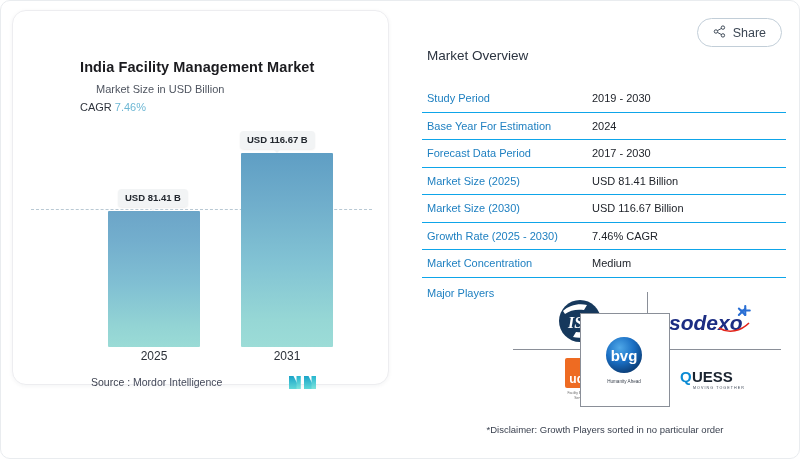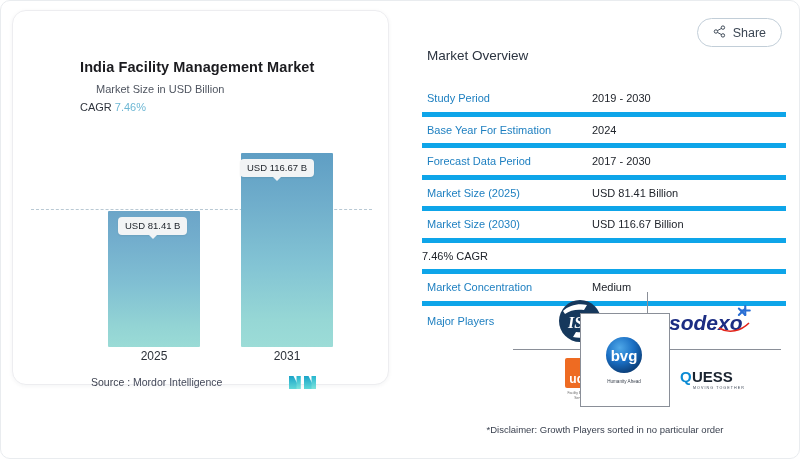--- a/index.html
+++ b/index.html
@@ -58,24 +58,23 @@
   }
   .bar-2030{
     left:228px;top:142px;width:92px;height:194px;
     background:linear-gradient(180deg,#5f9ec4 0%,#6fadcb 25%,#83c4d4 58%,#96d7d5 86%,#9cdcd7 100%);
   }
   .badge{
     position:absolute;
     background:#f2f4f5;
     border-radius:4px;
     padding:3px 7px 4px 7px;
-    font-size:9.5px;font-weight:normal;color:#22272e;
+    font-size:9.5px;font-weight:bold;color:#22272e;
     white-space:nowrap;
     box-shadow:0 1px 2px rgba(0,0,0,.07);
-    margin-top:28px;
   }
   .badge-2025{left:105px;top:178px;}
   .badge-2030{left:227px;top:120px;}
   .badge:after{
     content:"";position:absolute;left:50%;margin-left:-4px;bottom:-4px;
     width:0;height:0;border-left:4px solid transparent;border-right:4px solid transparent;
     border-top:4px solid #f2f4f5;
   }
   .xtick{
     position:absolute;top:338px;width:92px;text-align:center;
@@ -111,21 +110,21 @@
   .overview-title{
     position:absolute;left:426px;top:47px;
     font-size:13.5px;color:#2c3440;white-space:nowrap;
   }
   .ov-table{
     position:absolute;left:421px;top:84px;width:364px;
   }
   .ov-row{
     display:flex;align-items:center;
     height:26.5px;
-    border-bottom:5px solid #0ea5e9;
+    border-bottom:1px solid #0ea5e9;
   }
   .ov-row:last-child{border-bottom:none;}
   .ov-key{
     width:170px;flex:0 0 170px;
     font-size:11px;color:#1d7fc0;
     padding-left:5px;box-sizing:border-box;
     white-space:nowrap;
   }
   .ov-val{
     font-size:11px;color:#21252c;white-space:nowrap;
@@ -247,20 +246,21 @@
     </div>
     <div class="ov-row">
       <div class="ov-key">Market Size (2025)</div>
       <div class="ov-val">USD 81.41 Billion</div>
     </div>
     <div class="ov-row">
       <div class="ov-key">Market Size (2030)</div>
       <div class="ov-val">USD 116.67 Billion</div>
     </div>
     <div class="ov-row">
+      <div class="ov-key">Growth Rate (2025 - 2030)</div>
       <div class="ov-val">7.46% CAGR</div>
     </div>
     <div class="ov-row">
       <div class="ov-key">Market Concentration</div>
       <div class="ov-val">Medium</div>
     </div>
     <div class="ov-row row-players">
       <div class="ov-key">Major Players</div>
     </div>
   </div>

